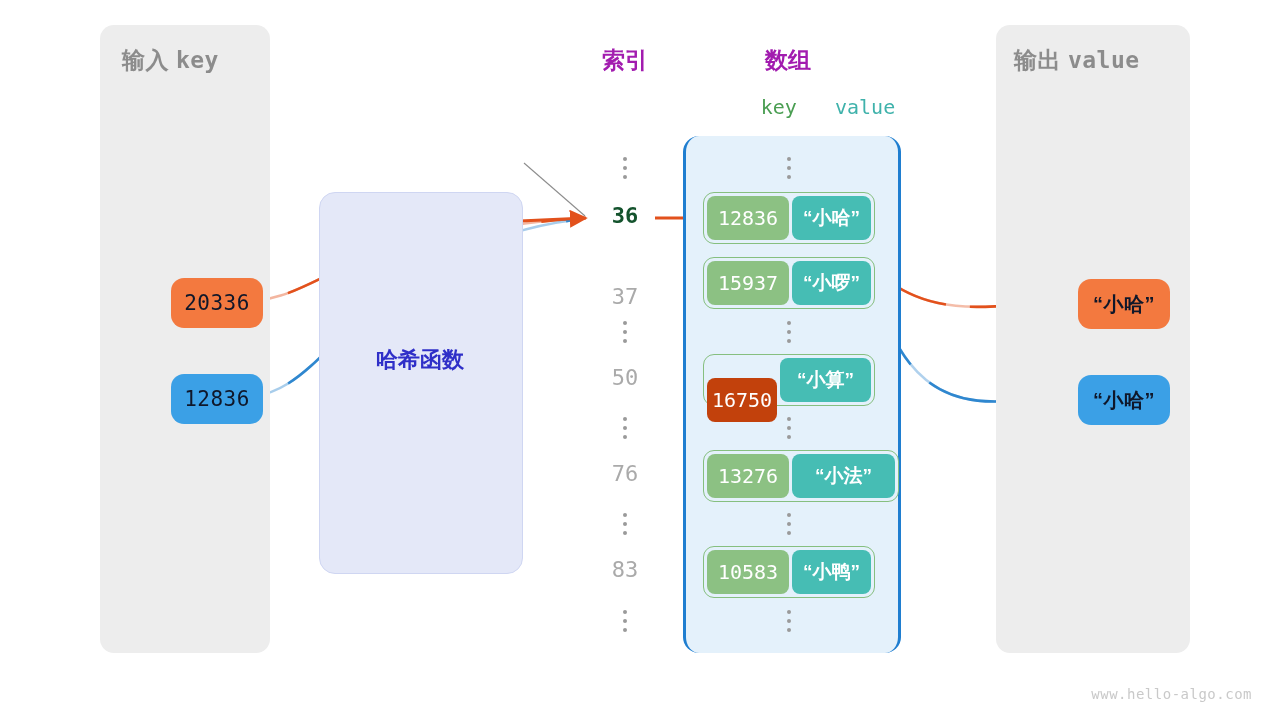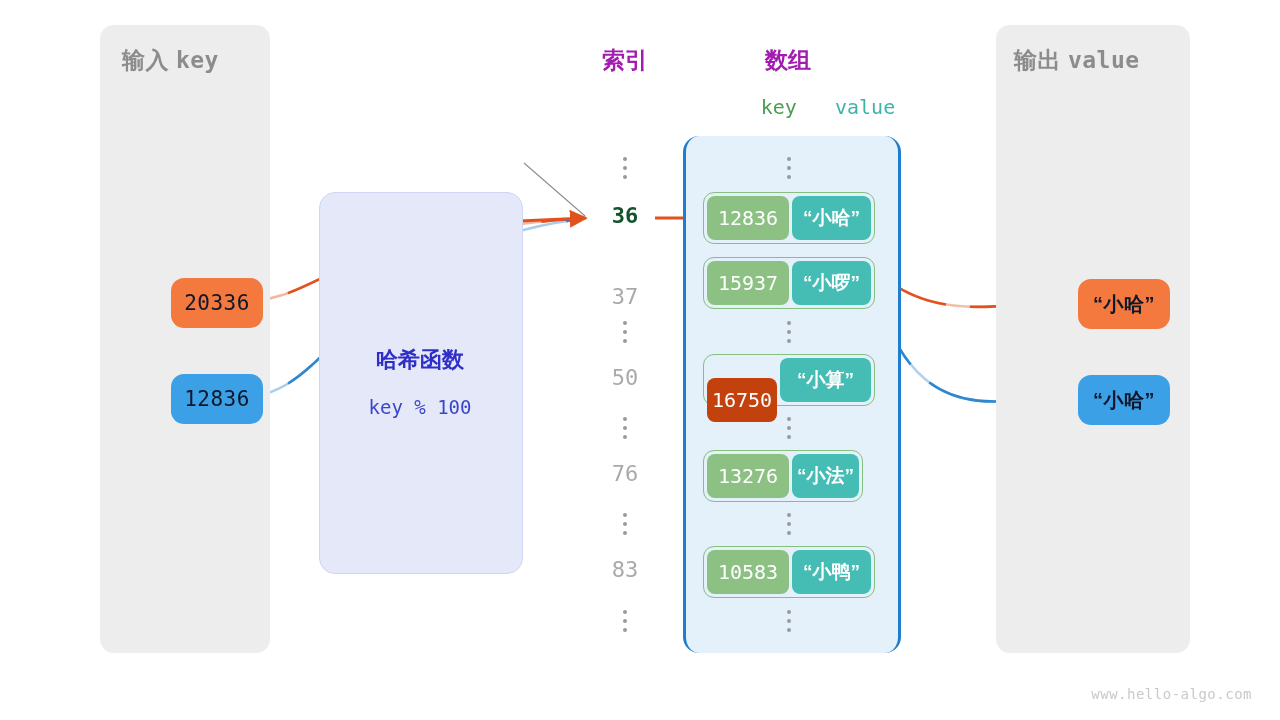--- a/index.html
+++ b/index.html
@@ -151,21 +151,20 @@
   <div class="panel-title" style="left:122px;top:45px;">
     <span>输入</span>
     <span class="mono">key</span>
   </div>
 
   <div class="chip orange" style="left:139px;top:278px;width:92px;height:50px;">20336</div>
   <div class="chip blue" style="left:139px;top:374px;width:92px;height:50px;">12836</div>
 
   <div class="hashbox" style="left:319px;top:192px;width:202px;height:380px;"></div>
   <div class="hash-title" style="left:319px;top:345px;width:202px;">哈希函数</div>
-  <div class="hash-formula" style="left:319px;top:396px;width:202px;">key % 100</div>
 
 
   <div class="col-title" style="left:590px;top:45px;width:70px;">索引</div>
   <div id="index-col">
       <div class="dots" style="left: 615px; top: 157px;">
         <i></i>
         <i></i>
         <i></i>
       </div>
       <div class="idx active" style="left: 590px; top: 203px;">36</div>
@@ -224,21 +223,21 @@
       </div>
       <div class="bucket" style="left: 703px; top: 354px; width: 172px; height: 52px;">
         <div class="kcell" style="width: 70px; background: #c2410c; margin-top: 40px;">16750</div>
         <div class="vcell" style="flex: 1 1 0%; background: rgb(70, 189, 180);">“小算”</div>
       </div>
       <div class="dots" style="left: 779px; top: 417px;">
         <i></i>
         <i></i>
         <i></i>
       </div>
-      <div class="bucket" style="left: 703px; top: 450px; width: 160px; height: 52px;">
+      <div class="bucket" style="left: 703px; top: 450px; width: 196px; height: 52px;">
         <div class="kcell" style="width: 82px; background: rgb(140, 193, 131);">13276</div>
         <div class="vcell" style="flex: 1 1 0%; background: rgb(70, 189, 180);">“小法”</div>
       </div>
       <div class="dots" style="left: 779px; top: 513px;">
         <i></i>
         <i></i>
         <i></i>
       </div>
       <div class="bucket" style="left: 703px; top: 546px; width: 172px; height: 52px;">
         <div class="kcell" style="width: 82px; background: rgb(140, 193, 131);">10583</div>

